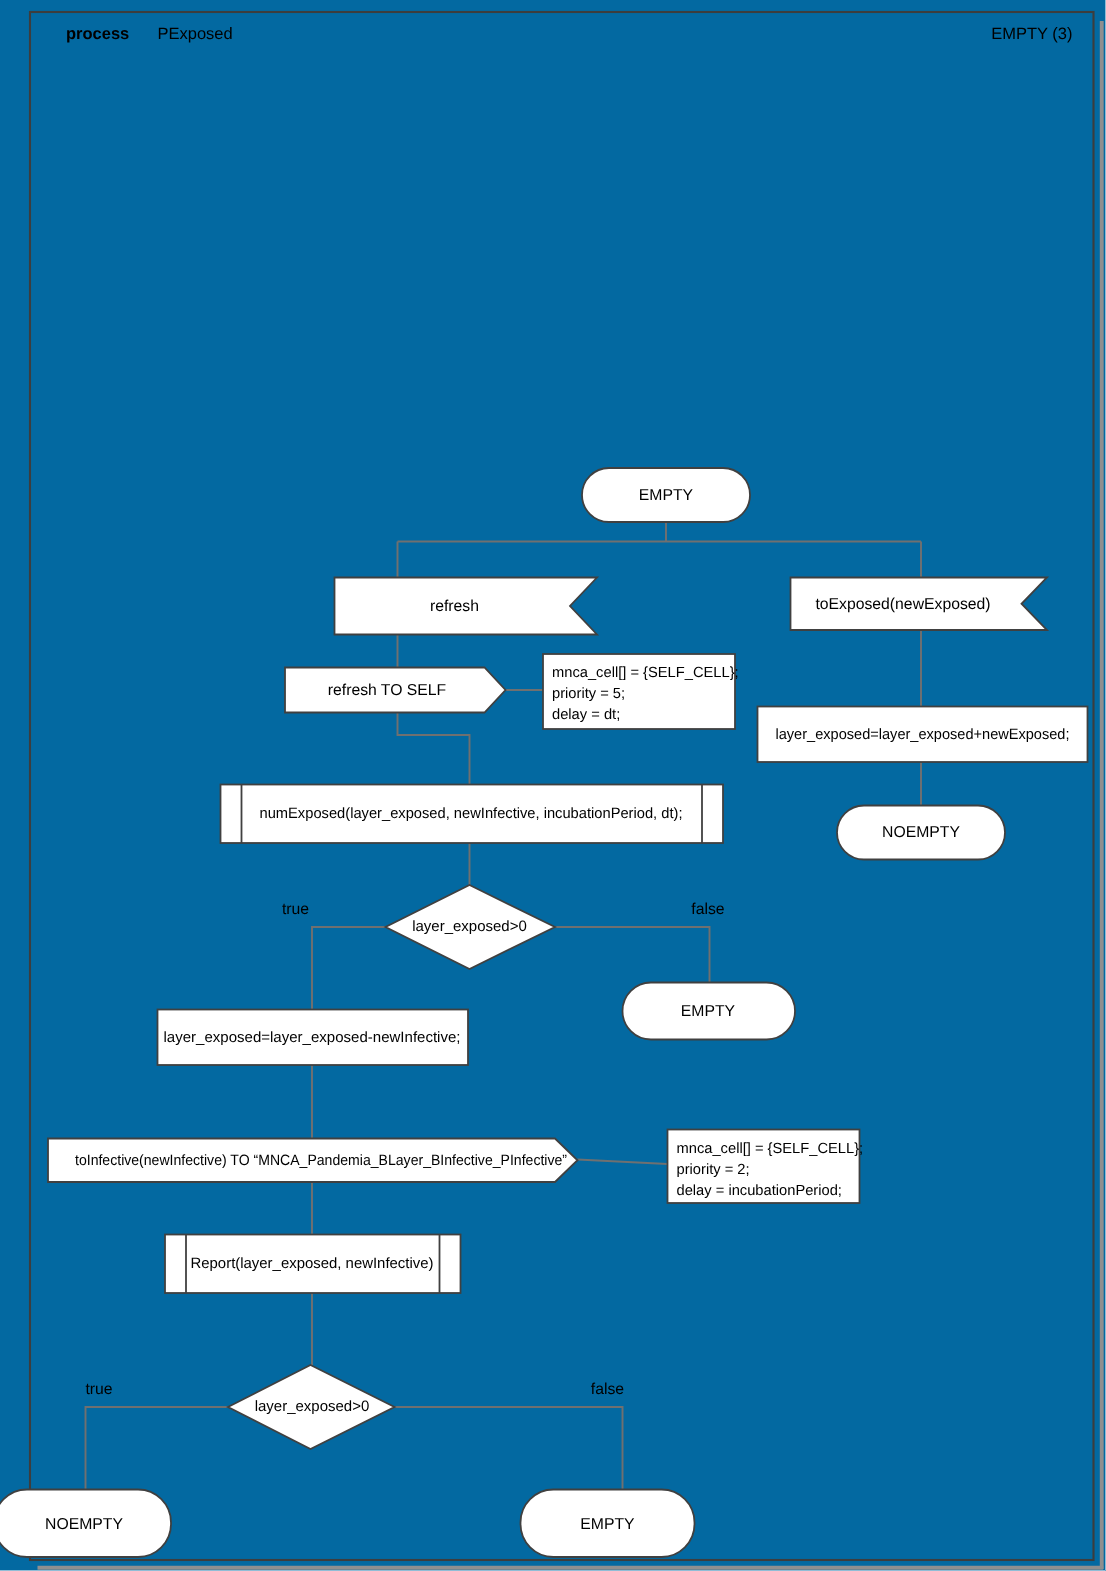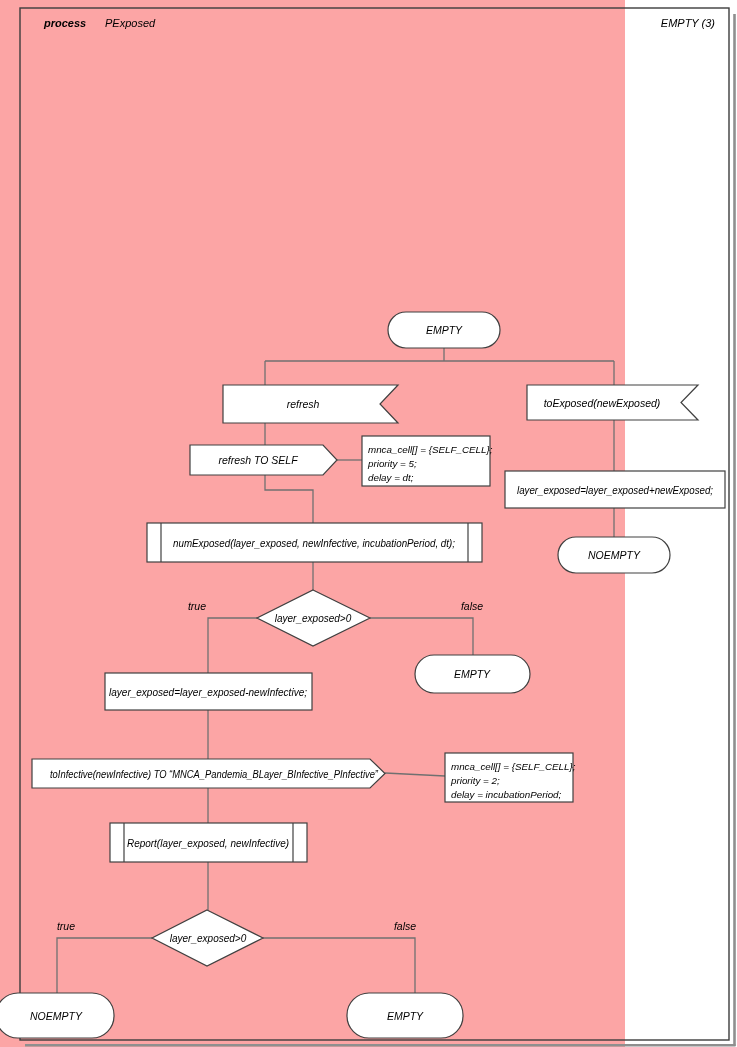--- a/index.html
+++ b/index.html
@@ -1,16 +1,16 @@
 <!DOCTYPE html>
 <html><head>
 <meta charset="utf-8">
 <style>
   html, body { margin: 0; padding: 0; background: #ffffff; }
-  .page { width: 625px; height: 1047px; position: relative; background: #fca5a5; font-style: italic; }
+  .page { width: 737px; height: 1047px; position: relative; background: #0369a1; }
   svg { display: block; }
   text {
     font-family: "Liberation Sans", sans-serif;
     font-size: 10.5px;
     fill: #000000;
   }
   .ctext { text-anchor: middle; dominant-baseline: central; }
   .ltext { text-anchor: start;  dominant-baseline: central; }
   .rtext { text-anchor: end;    dominant-baseline: central; }
   .bold  { font-weight: bold; }

